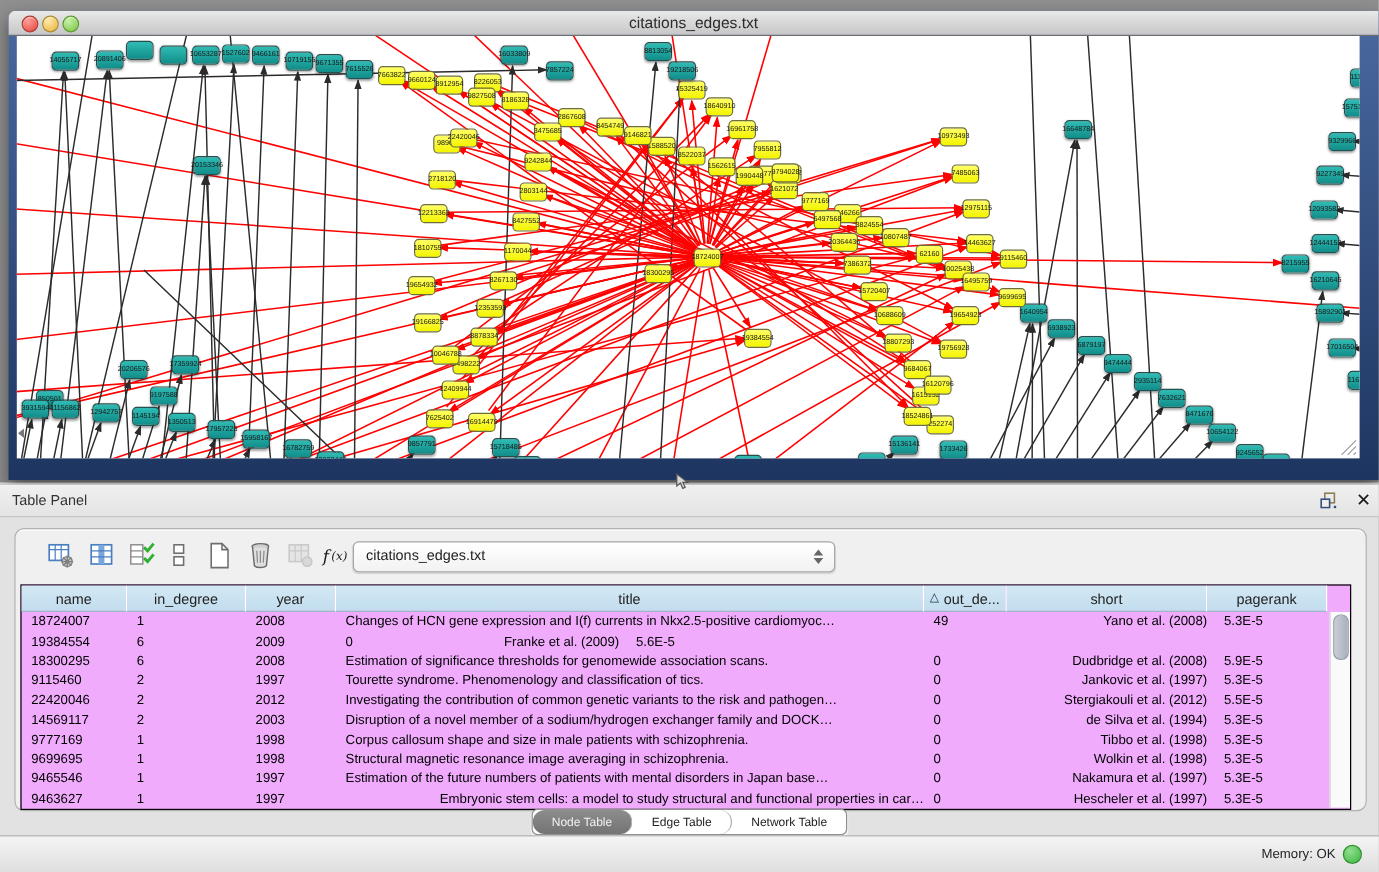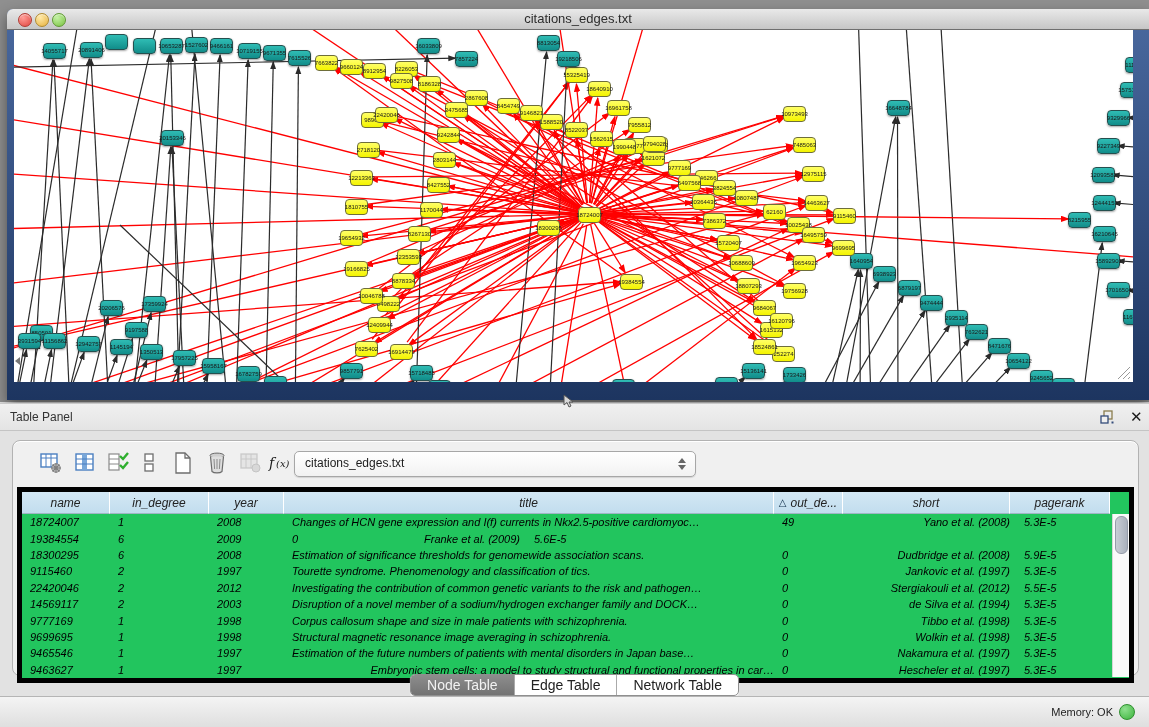--- a/index.html
+++ b/index.html
@@ -43,39 +43,39 @@
   .toolbar{position:absolute;left:0;top:6px;width:100%;height:32px;}
   .tbtn{position:absolute;top:2px;width:28px;height:28px;display:flex;align-items:center;justify-content:center;cursor:pointer;}
   .combo{position:absolute;left:281px;top:4px;width:400px;height:24px;background:linear-gradient(#ffffff,#f2f2f2);
          border:1px solid #a7a7a7;border-radius:5px;box-shadow:0 1px 1px rgba(0,0,0,.12);cursor:pointer;}
   .combo .cval{position:absolute;left:10px;top:4px;font-size:12px;color:#1c1c1c;}
   .combo .arrows{position:absolute;right:8px;top:4px;width:9px;height:16px;}
   .combo .arrows div{width:0;height:0;border-left:4px solid transparent;border-right:4px solid transparent;margin:2px 0;}
   .combo .up{border-bottom:5px solid #666;}
   .combo .dn{border-top:5px solid #666;}
   
-  .tablewrap{position:absolute;left:4px;top:46px;width:1107px;height:186px;background:#22c55e;border:5px solid #000000;font-style:italic;}
+  .tablewrap{position:absolute;left:4px;top:46px;width:1107px;height:186px;background:#f0abfc;border:1px solid #000000;}
   .thead{position:absolute;left:0;top:0;height:22px;display:flex;}
   .th{height:22px;box-sizing:border-box;background:linear-gradient(#d3e8f4,#c2ddee);
       border-right:1px solid #ffffff;border-bottom:1px solid #9fb6c4;
       display:flex;align-items:center;justify-content:center;font-size:12px;color:#222;cursor:pointer;}
   .th .sortg{margin-right:4px;font-size:10px;color:#14324d;}
   .tbody{position:absolute;left:0;top:22px;width:1089px;height:163px;overflow:hidden;}
   .trow{display:flex;height:16.4px;align-items:center;font-size:11px;color:#000;cursor:default;}
   .td{box-sizing:border-box;padding-left:8px;white-space:nowrap;overflow:hidden;}
   .td.center{text-align:right;padding-left:0;}
   .td.pr{padding-left:14px;}
   .vscroll{position:absolute;right:0;top:22px;width:16px;height:163px;background:#fafafa;border-left:1px solid #d6d6d6;}
   .vthumb{position:absolute;left:2px;top:2px;width:11px;height:36px;border-radius:6px;
           background:linear-gradient(90deg,#c9ced6,#aab1bd);border:1px solid #959ca9;}
   
   .tabsrow{position:absolute;left:0;top:674px;width:1149px;height:22px;display:flex;justify-content:center;}
   .segmented{display:flex;height:20px;border:1px solid #8f8f8f;border-radius:5px;overflow:hidden;
              background:#fff;box-shadow:0 1px 1px rgba(255,255,255,.8);}
-  .seg{padding:0 16px;display:flex;align-items:center;font-size:14px;color:#222;cursor:pointer;border-right:1px solid #aaa;}
+  .seg{padding:0 16px;display:flex;align-items:center;font-size:10px;color:#222;cursor:pointer;border-right:1px solid #aaa;border-radius:10px;}
   .seg:last-child{border-right:none;}
   .seg.active{background:linear-gradient(#8d8d8d,#737373);color:#f2f2f2;}
   
   .statusbar{position:absolute;left:0;top:696px;width:1149px;height:31px;
              background:linear-gradient(#f4f4f4,#dedede);border-top:1px solid #b5b5b5;}
   .mem{position:absolute;right:36px;top:9px;font-size:11px;color:#222;}
   .memdot{position:absolute;right:14px;top:7px;width:14px;height:14px;border-radius:50%;
           background:radial-gradient(circle at 35% 30%,#8fe08f,#3cb43c);border:1px solid #2e8f2e;}
 </style>
 </head>

